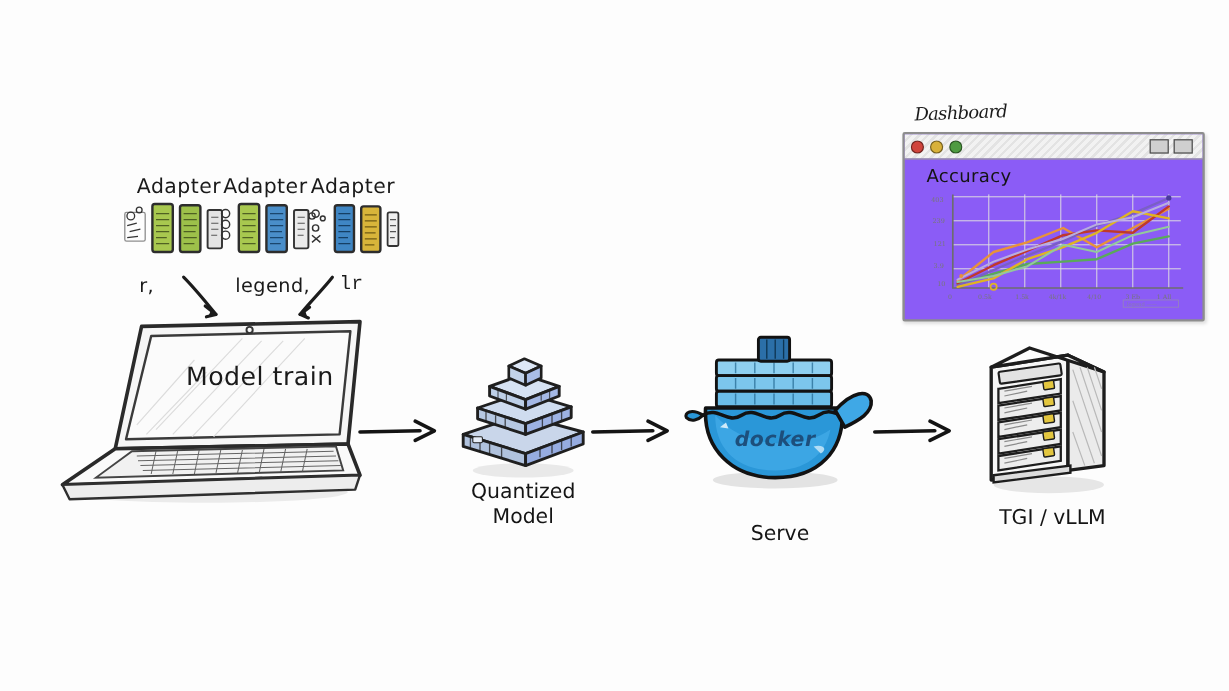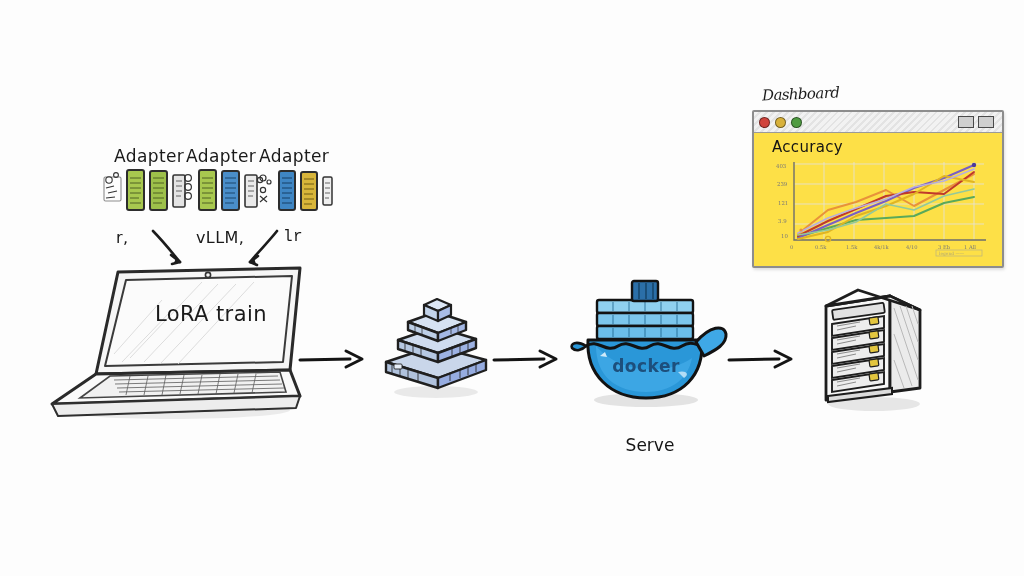--- a/index.html
+++ b/index.html
@@ -36,21 +36,21 @@
     text-align: center;
     color: #151515;
     font-size: 17px;
     line-height: 1.25;
     white-space: pre-line;
   }
 
   
   .win-frame {
     position: absolute;
-    background: #fde047;
+    background: #8b5cf6;
     border: 2px solid #8d8d8d;
     border-radius: 2px;
     box-shadow: 1px 2px 3px rgba(0,0,0,.12);
   }
   .win-titlebar {
     position: absolute;
     left: 0; right: 0; top: 0;
     height: 20px;
     border-bottom: 1.5px solid #9a9a9a;
     background:
@@ -154,21 +154,21 @@
       <g>
         <rect x="65" y="9" width="12" height="32" rx="1.5" fill="#eaeaea" stroke="#333" stroke-width="1.6"></rect>
         <circle cx="80" cy="14" r="2.6" stroke="#333" stroke-width="1.2" fill="none"></circle>
         <g stroke="#555" stroke-width=".9">
             <path d="M68 15 h6 M68 20 h6 M68 25 h6 M68 30 h5"></path>
           </g>
       </g>
     </svg>
   </div>
 
-  <div class="sk-text param-sub" style="left:196px; top:228px;">vLLM,</div>
+  <div class="sk-text param-sub" style="left:196px; top:228px;">legend,</div>
 
   <div class="sk-text param-title" style="left:259px; top:146px;">Adapter</div>
 
   <div class="abs" style="left:255px; top:166px;">
     <svg width="90" height="48" viewBox="0 0 90 48">
       <g stroke="#333" stroke-width="1.2" fill="none">
         <circle cx="8" cy="12" r="3"></circle>
           <circle cx="14" cy="16" r="2"></circle>
         <circle cx="8" cy="24" r="2.6"></circle>
           <path d="M5 30 l7 6 M12 30 l-7 6"></path>
@@ -233,21 +233,21 @@
         <path d="M92 122 L256 118 M93 126 L258 122 M95 130 L260 126 M97 134 L262 130"></path>
         <path d="M108 118 L104 137 M126 118 L122 137 M144 117 L140 137 M162 117 L158 136
                  M180 117 L176 136 M198 116 L194 136 M216 116 L212 135 M234 116 L230 135"></path>
       </g>
 
       <path d="M126 143 L196 140 L200 152 L124 155 Z" fill="#fdfdfd" stroke="#4a4a4a" stroke-width="1.6"></path>
 
       <path d="M30 146 L278 138 L274 150 L36 158 Z" fill="#ededed" stroke="#2f2f2f" stroke-width="2" stroke-linejoin="round"></path>
     </svg>
   </div>
-  <div class="sk-text" style="left:155px; top:302px; font-size:21px;">LoRA train</div>
+  <div class="sk-text" style="left:155px; top:302px; font-size:21px;">Model train</div>
 
   <div class="abs" style="left:298px; top:346px;">
     <svg width="72" height="26">
       <path d="M2 14 L52 13" stroke="#141414" stroke-width="3" stroke-linecap="round" fill="none"></path>
       <path d="M48 5 L64 13 L48 21" stroke="#141414" stroke-width="3" fill="none" stroke-linejoin="round" stroke-linecap="round"></path>
     </svg>
   </div>
 
   <div class="abs" style="left:376px; top:296px;">
     <svg width="120" height="104" viewBox="0 0 120 104">
@@ -283,29 +283,31 @@
         </g>
       </g>
 
       <g>
         <path d="M48 9 L61 3 L75 9 L62 15 Z" fill="#dde7f6" stroke="#1f1f1f" stroke-width="2.2" stroke-linejoin="round"></path>
         <path d="M48 9 L48 19 L62 25 L62 15 Z" fill="#c2d3ea" stroke="#1f1f1f" stroke-width="2.2" stroke-linejoin="round"></path>
         <path d="M75 9 L75 19 L62 25 L62 15 Z" fill="#a9bde7" stroke="#1f1f1f" stroke-width="2.2" stroke-linejoin="round"></path>
       </g>
     </svg>
   </div>
+  <div class="stage-caption" style="left:366px; top:400px; width:140px;">Quantized
+Model</div>
 
   <div class="abs" style="left:492px; top:346px;">
     <svg width="72" height="26">
       <path d="M2 14 L52 13" stroke="#141414" stroke-width="3" stroke-linecap="round" fill="none"></path>
       <path d="M48 5 L64 13 L48 21" stroke="#141414" stroke-width="3" fill="none" stroke-linejoin="round" stroke-linecap="round"></path>
     </svg>
   </div>
 
-  <div class="abs" style="left:570px; top:278px;">
+  <div class="abs" style="left:570px; top:278px;font-style:italic;">
     <svg width="160" height="132" viewBox="0 0 160 132">
       <ellipse cx="76" cy="122" rx="52" ry="7" fill="#000" opacity=".10"></ellipse>
 
       <path d="M18 62 C16 96, 40 120, 76 120 C112 120, 134 98, 132 62 Z" fill="#2a97d8" stroke="#121212" stroke-width="3" stroke-linejoin="round"></path>
 
       <path d="M26 68 C26 98, 46 114, 76 114 C100 114, 118 102, 122 80 C100 96, 52 98, 26 68 Z" fill="#3fa8e6" opacity=".85"></path>
 
       <rect x="27" y="22" width="96" height="13" rx="2" fill="#8fd0f0" stroke="#121212" stroke-width="2.4"></rect>
       <rect x="27" y="35" width="96" height="13" rx="2" fill="#7cc6ec" stroke="#121212" stroke-width="2.4"></rect>
       <rect x="27" y="48" width="96" height="13" rx="2" fill="#6bbde8" stroke="#121212" stroke-width="2.4"></rect>
@@ -381,20 +383,21 @@
           <path d="M25 56 L48 52 M25 60 L44 56"></path>
           <path d="M25 70 L48 66 M25 74 L44 70"></path>
           <path d="M25 84 L48 80 M25 88 L44 84"></path>
           <path d="M25 98 L48 94 M25 102 L44 98"></path>
         </g>
       </g>
 
       <path d="M16 112 L80 104 L80 110 L16 118 Z" fill="#dcdcdc" stroke="#1d1d1d" stroke-width="2"></path>
     </svg>
   </div>
+  <div class="stage-caption" style="left:812px; top:422px; width:130px;">TGI / vLLM</div>
 
   <div class="handtitle" style="left:762px; top:85px;">Dashboard</div>
 
   <div class="win-frame" style="left:752px; top:110px; width:248px; height:154px;">
 
     <div class="win-titlebar">
       <span class="dot" style="background:#d0443c;"></span>
       <span class="dot" style="background:#d8b13a;"></span>
       <span class="dot" style="background:#4f9b41;"></span>
       <span class="win-btns">

